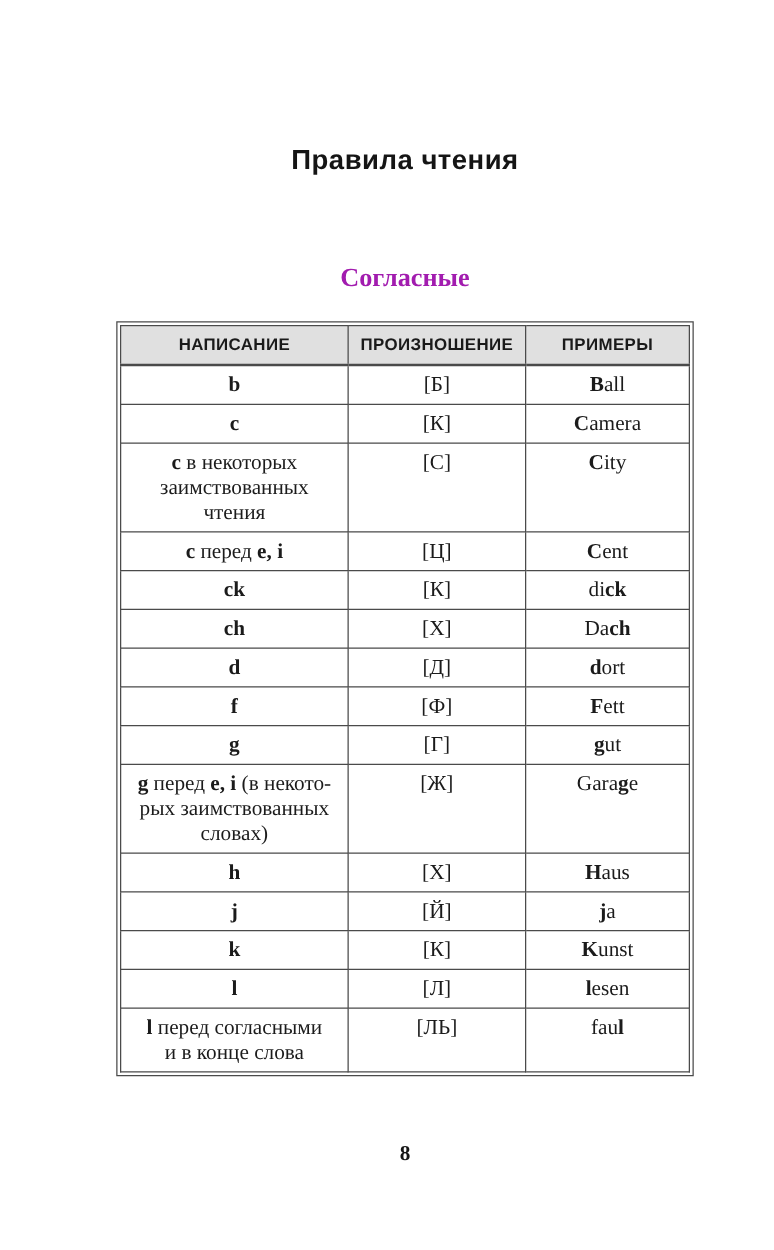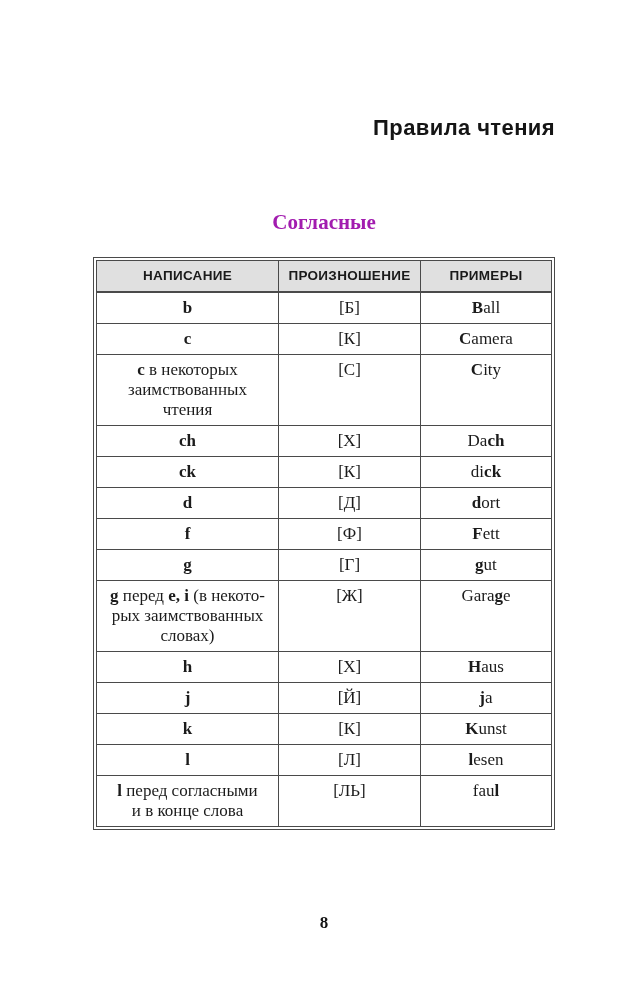--- a/index.html
+++ b/index.html
@@ -15,21 +15,21 @@
     overflow: hidden;
     font-family: "Liberation Serif", serif;
     color: #1b1b1b;
   }
   .page-title {
     position: absolute;
     top: 115px;
     left: 93px;
     width: 462px;
     margin: 0;
-    text-align: right;
+    text-align: center;
     font-family: "Liberation Sans", sans-serif;
     font-weight: 700;
     font-size: 22px;
     line-height: 26px;
     letter-spacing: 0.4px;
     color: #151515;
   }
   .section-title {
     position: absolute;
     top: 210px;
@@ -133,28 +133,33 @@
             <td><span class="bold">C</span><span>amera</span></td>
           </tr>
           <tr>
             <td><span class="bold">c</span><span> в некоторых
 заимствованных
 чтения</span></td>
             <td><span>[С]</span></td>
             <td><span class="bold">C</span><span>ity</span></td>
           </tr>
           <tr>
+            <td><span class="bold">c</span><span> перед </span><span class="bold">e, i</span></td>
+            <td><span>[Ц]</span></td>
+            <td><span class="bold">C</span><span>ent</span></td>
+          </tr>
+          <tr>
+            <td><span class="bold">ck</span></td>
+            <td><span>[К]</span></td>
+            <td><span>di</span><span class="bold">ck</span></td>
+          </tr>
+          <tr>
             <td><span class="bold">ch</span></td>
             <td><span>[Х]</span></td>
             <td><span>Da</span><span class="bold">ch</span></td>
-          </tr>
-          <tr>
-            <td><span class="bold">ck</span></td>
-            <td><span>[К]</span></td>
-            <td><span>di</span><span class="bold">ck</span></td>
           </tr>
           <tr>
             <td><span class="bold">d</span></td>
             <td><span>[Д]</span></td>
             <td><span class="bold">d</span><span>ort</span></td>
           </tr>
           <tr>
             <td><span class="bold">f</span></td>
             <td><span>[Ф]</span></td>
             <td><span class="bold">F</span><span>ett</span></td>

